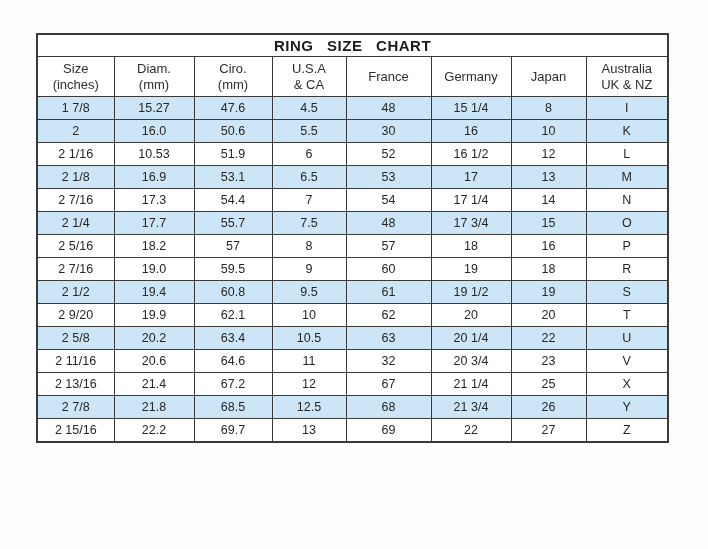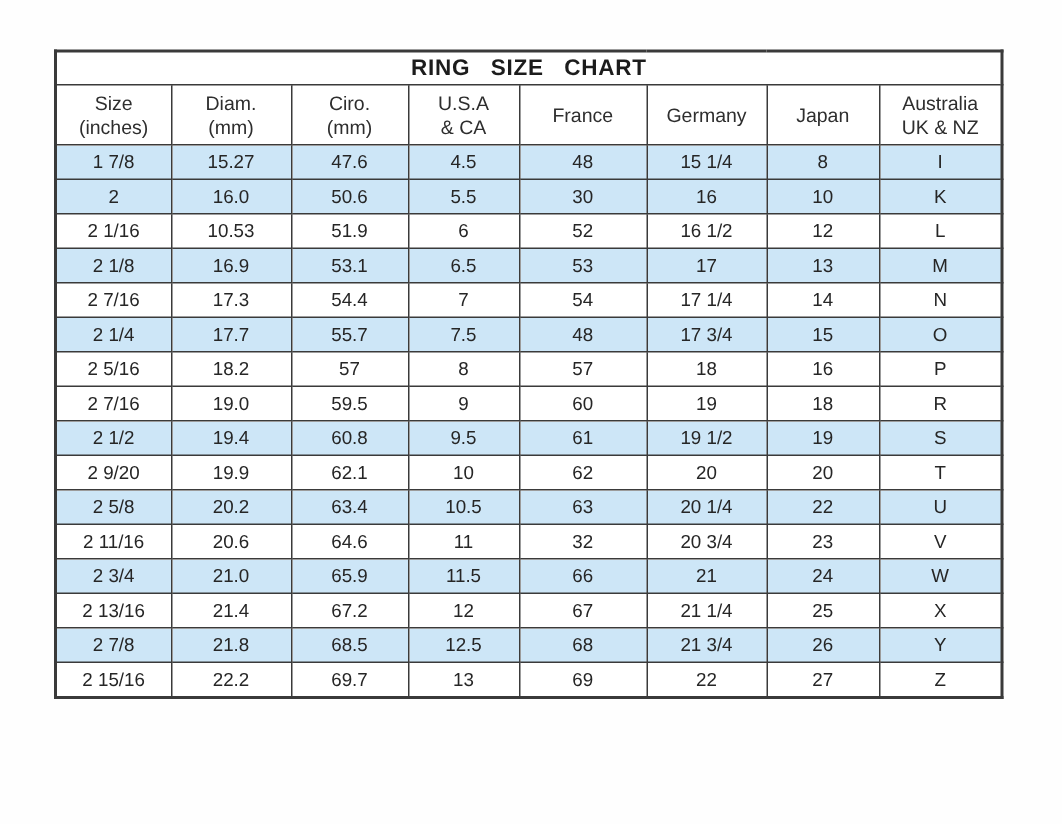--- a/index.html
+++ b/index.html
@@ -208,30 +208,20 @@
         <tr>
           <td>2 11/16</td>
           <td>20.6</td>
           <td>64.6</td>
           <td>11</td>
           <td>32</td>
           <td>20 3/4</td>
           <td>23</td>
           <td>V</td>
         </tr>
-        <tr class="stripe">
-          <td>2 3/4</td>
-          <td>21.0</td>
-          <td>65.9</td>
-          <td>11.5</td>
-          <td>66</td>
-          <td>21</td>
-          <td>24</td>
-          <td>W</td>
-        </tr>
         <tr>
           <td>2 13/16</td>
           <td>21.4</td>
           <td>67.2</td>
           <td>12</td>
           <td>67</td>
           <td>21 1/4</td>
           <td>25</td>
           <td>X</td>
         </tr>

